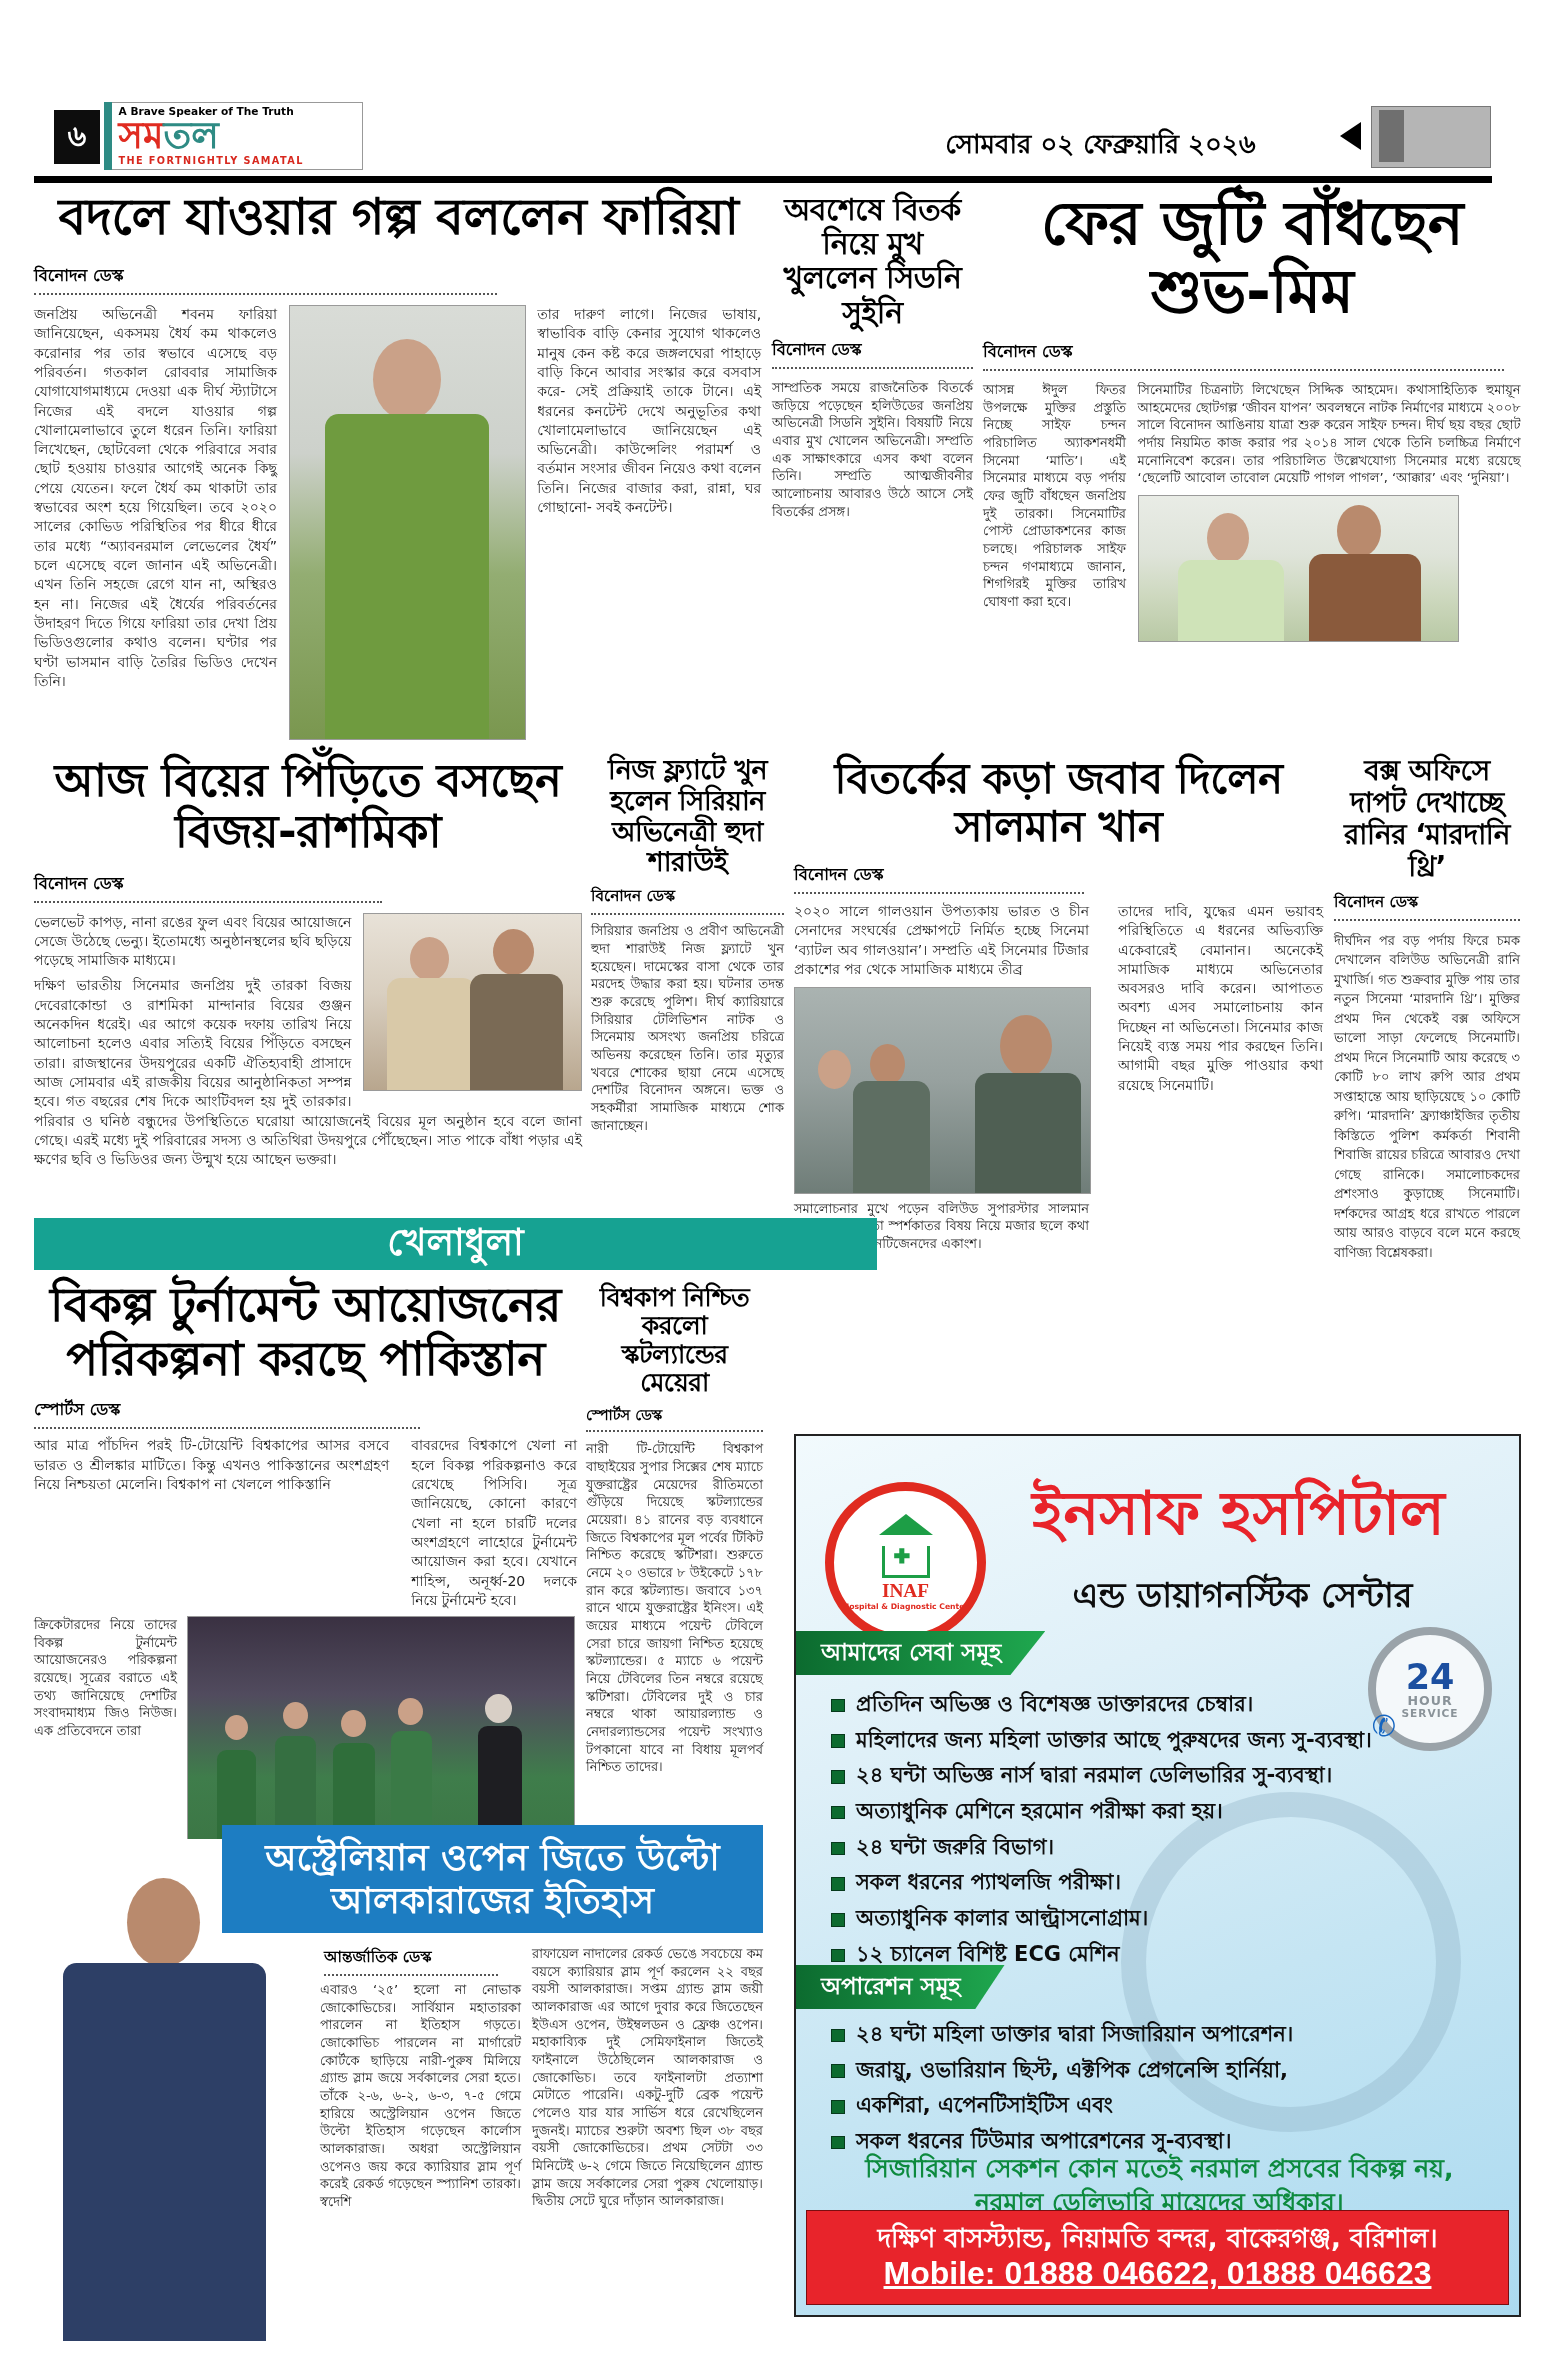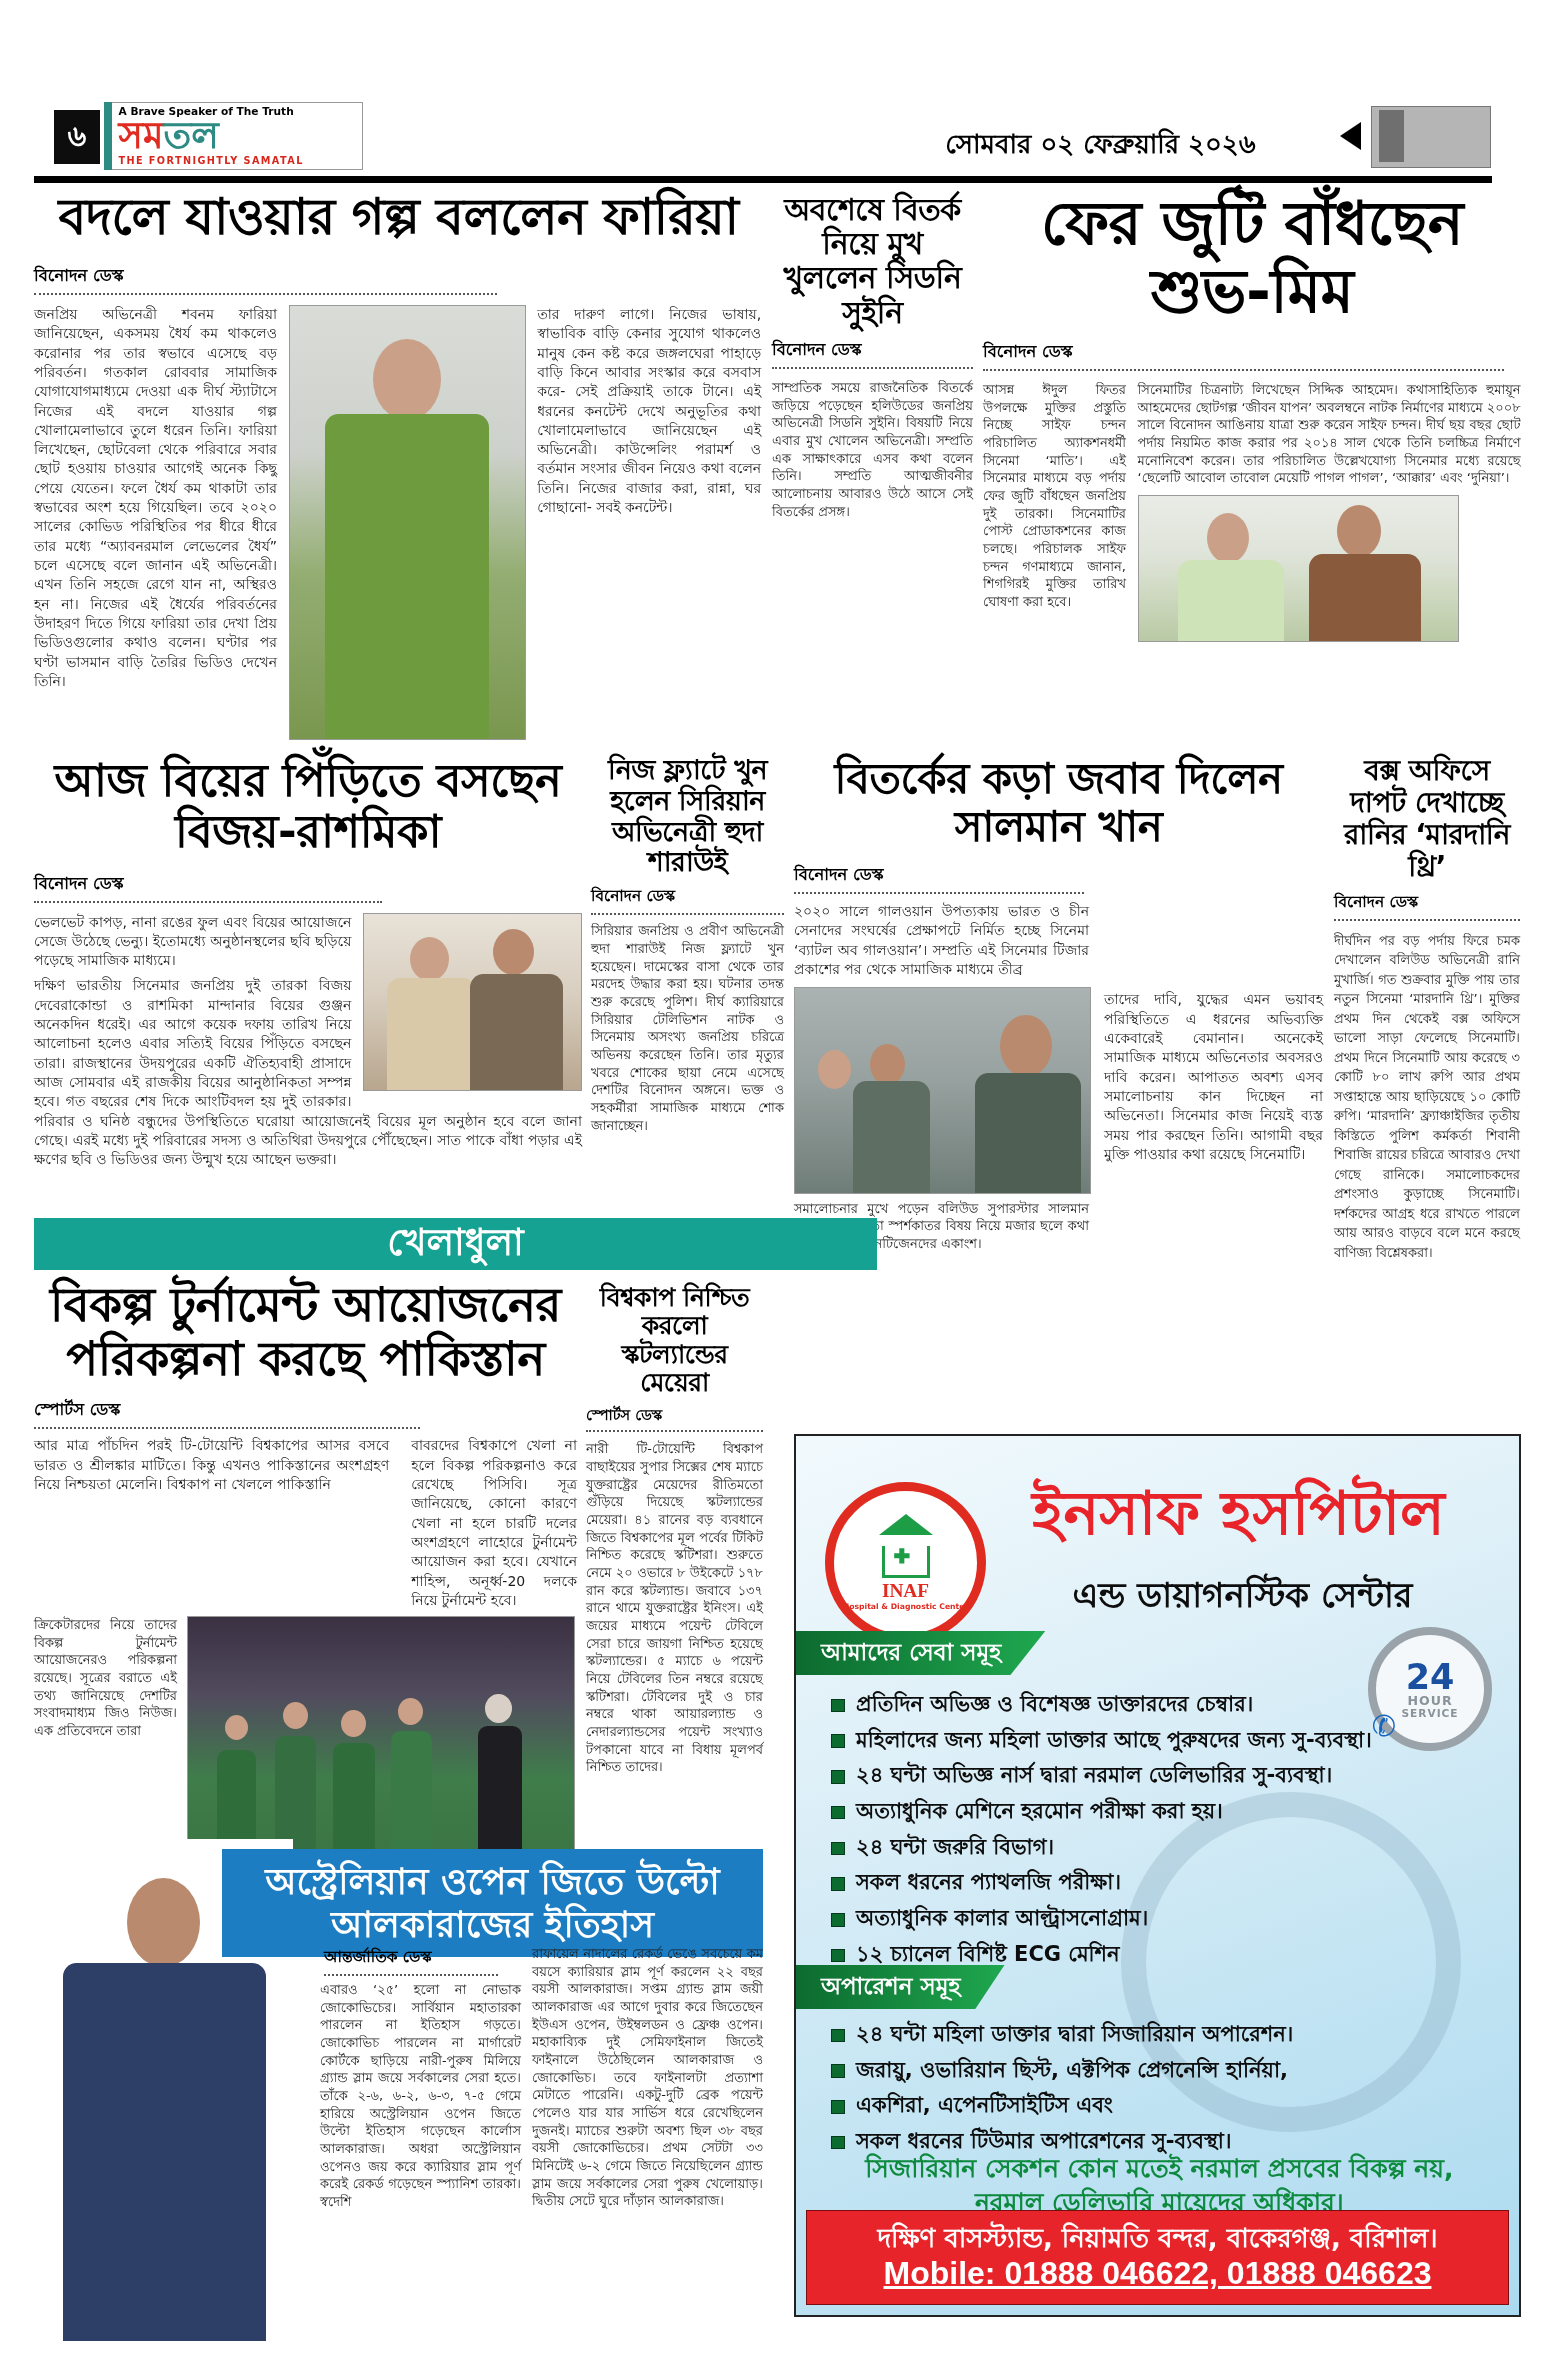--- a/index.html
+++ b/index.html
@@ -27,21 +27,21 @@
   #back-arrow{left:1340px;top:122px;width:0;height:0;border-top:14.5px solid transparent;
     border-bottom:14.5px solid transparent;border-right:21px solid #000;}
   #gray-tab{left:1371px;top:106px;width:118px;height:60px;background:#b5b5b5;border:1px solid #777;}
   #gray-tab-inner{left:1379px;top:110px;width:25px;height:52px;background:#6f6f6f;}
   #masthead-rule{left:34px;top:176px;width:1458px;height:6.8px;background:#000;}
   
   #sports-banner{left:34px;top:1218px;width:843px;height:52px;background:#16a292;display:flex;
     align-items:center;justify-content:center;}
   #sports-banner span{color:#fff;font-size:37px;font-weight:bold;}
   #tennis-banner{left:188px;top:1825px;width:541px;height:108px;background:#1d7dc2;display:flex;
-    align-items:center;justify-content:center;text-align:center;margin-top:24px;}
+    align-items:center;justify-content:center;text-align:center;}
   #tennis-banner span{color:#fff;font-size:36px;font-weight:bold;line-height:1.2;}
   
   #ad{left:794px;top:1434px;width:727px;height:883px;border:2.9px solid #222;box-sizing:border-box;
       background:linear-gradient(160deg,#f2fafd 0%,#dff0f8 30%,#c5e5f3 62%,#abdaf0 100%);}
   #ad-deco-circle{position:absolute;right:58px;bottom:183px;width:290px;height:290px;border-radius:50%;
       border:25px solid rgba(140,175,195,0.35);}
   #ad-logo{position:absolute;left:29px;top:46px;width:143px;height:143px;background:#fff;border-radius:50%;
       border:9.7px solid #e02b20;display:flex;flex-direction:column;align-items:center;justify-content:center;}
   #ad-logo .house{width:42px;height:29px;border:3.9px solid #1d9e46;border-top:none;position:relative;margin-top:13.5px;}
   #ad-logo .roof{width:0;height:0;border-left:27px solid transparent;border-right:27px solid transparent;
@@ -153,21 +153,21 @@
 
   <div class="abs" style="left:591px;top:755px;width:193px;height:452px;">
     <div class="headline" style="font-size:27px;">নিজ ফ্ল্যাটে খুন হলেন সিরিয়ান অভিনেত্রী হুদা শারাউই</div>
     <div class="byline" style="margin-top:5.8px;font-size:15.4px;">বিনোদন ডেস্ক</div>
     <div class="small-text" style="margin-top:7.7px;">সিরিয়ার জনপ্রিয় ও প্রবীণ অভিনেত্রী হুদা শারাউই নিজ ফ্ল্যাটে খুন হয়েছেন। দামেস্কের বাসা থেকে তার মরদেহ উদ্ধার করা হয়। ঘটনার তদন্ত শুরু করেছে পুলিশ। দীর্ঘ ক্যারিয়ারে সিরিয়ার টেলিভিশন নাটক ও সিনেমায় অসংখ্য জনপ্রিয় চরিত্রে অভিনয় করেছেন তিনি। তার মৃত্যুর খবরে শোকের ছায়া নেমে এসেছে দেশটির বিনোদন অঙ্গনে। ভক্ত ও সহকর্মীরা সামাজিক মাধ্যমে শোক জানাচ্ছেন।</div>
   </div>
 
   <div class="abs" style="left:794px;top:755px;width:529px;height:456px;">
     <div class="headline" style="font-size:42px;">বিতর্কের কড়া জবাব দিলেন সালমান খান</div>
     <div class="byline" style="width:290px;margin-top:11.6px;">বিনোদন ডেস্ক</div>
-    <div style="display:flex;gap:15px;margin-top:7.7px;align-items:center;">
+    <div style="display:flex;gap:29px;margin-top:7.7px;">
       <div style="width:295px;">
         <div class="body-text">২০২০ সালে গালওয়ান উপত্যকায় ভারত ও চীন সেনাদের সংঘর্ষের প্রেক্ষাপটে নির্মিত হচ্ছে সিনেমা ‘ব্যাটল অব গালওয়ান’। সম্প্রতি এই সিনেমার টিজার প্রকাশের পর থেকে সামাজিক মাধ্যমে তীব্র</div>
         <div class="photo" id="salman-photo" style="width:295px;height:205px;margin-top:7.7px;">
           <div class="ph-head" style="left:23px;top:62px;width:33px;height:39px;"></div>
           <div class="ph-head" style="left:75px;top:56px;width:35px;height:41px;background:#b98a6d;"></div>
           <div class="ph-body" style="left:58px;top:93px;width:77px;height:112px;background:#5e6e62;"></div>
           <div class="ph-head" style="left:205px;top:27px;width:52px;height:62px;background:#b98a6d;"></div>
           <div class="ph-body" style="left:180px;top:85px;width:106px;height:120px;background:#4f5f53;"></div>
         </div>
         <div class="small-text" style="margin-top:5.8px;">সমালোচনার মুখে পড়েন বলিউড সুপারস্টার সালমান খান। যুদ্ধের মতো স্পর্শকাতর বিষয় নিয়ে মজার ছলে কথা বলায় ক্ষুব্ধ হন নেটিজেনদের একাংশ।</div>

